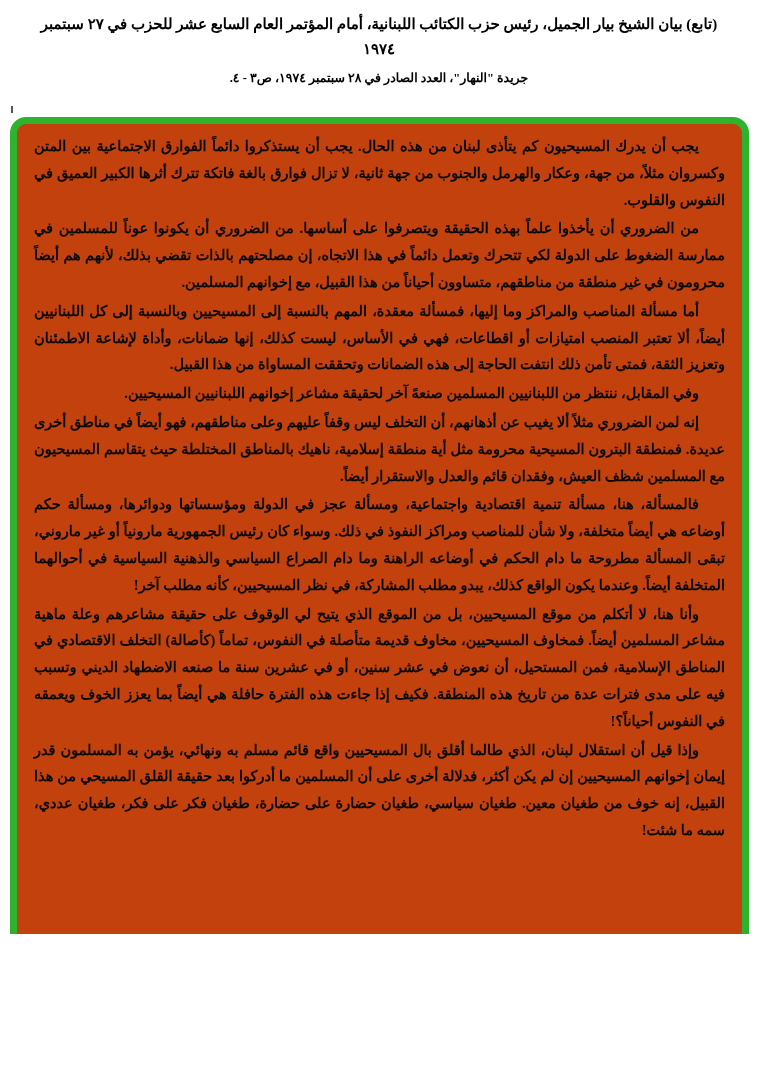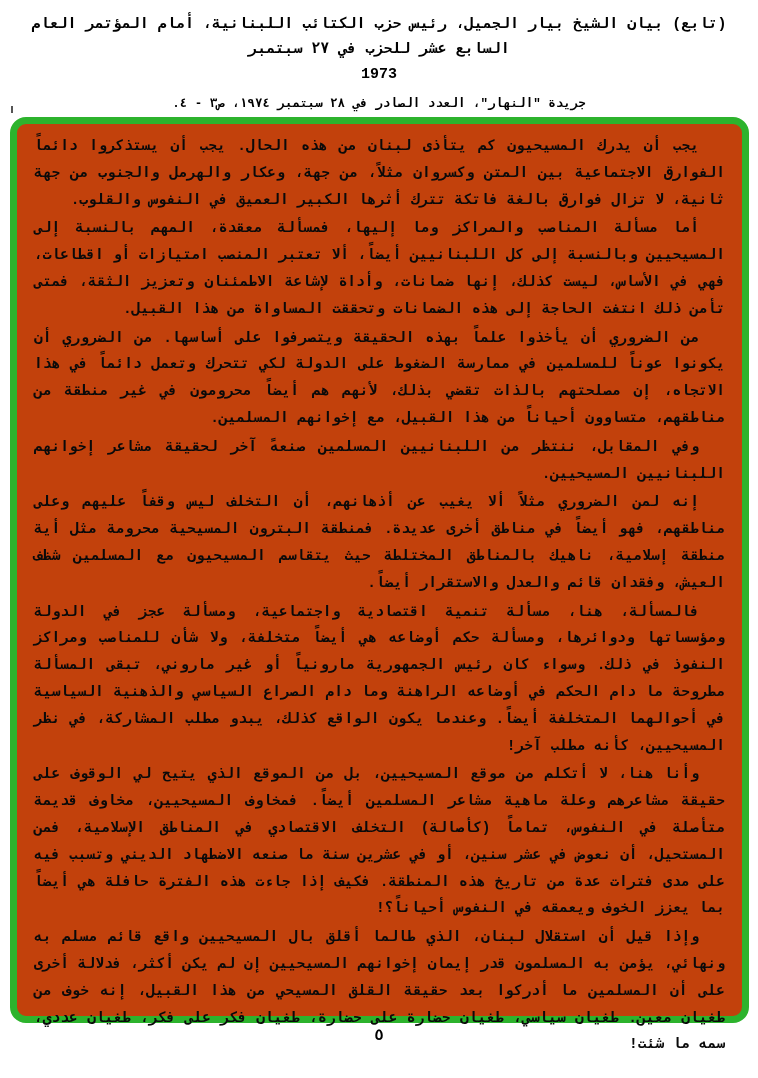--- a/index.html
+++ b/index.html
@@ -3,23 +3,23 @@
 <meta charset="utf-8">
 <style>
   html, body {
     margin: 0;
     padding: 0;
     background: #ffffff;
   }
   .page {
     position: relative;
     width: 758px;
-    height: 1078px;
+    height: 934px;
     background: #ffffff;
-    font-family: Liberation Mono, monospace;
+    font-family: Liberation Serif, serif;
     overflow: hidden;
   }
   .header {
     direction: rtl;
     text-align: center;
     padding: 12px 26px 0 26px;
     color: #000;
   }
   .header .title-line1 {
     font-size: 15px;
@@ -77,30 +77,30 @@
     color: #000;
   }
 </style>
 </head>
 <body>
 
 <div class="page">
 
   <div class="header">
     <div class="title-line1">(تابع) بيان الشيخ بيار الجميل، رئيس حزب الكتائب اللبنانية، أمام المؤتمر العام السابع عشر للحزب في ٢٧ سبتمبر</div>
-    <div class="title-line2">1973</div>
+    <div class="title-line2">١٩٧٤</div>
     <div class="source-line">جريدة "النهار"، العدد الصادر في ٢٨ سبتمبر ١٩٧٤، ص٣ - ٤.</div>
   </div>
 
   <div class="scan-artifact"></div>
 
   <div class="text-box" dir="rtl" style="border-color: rgb(45, 179, 45);">
     <p>يجب أن يدرك المسيحيون كم يتأذى لبنان من هذه الحال. يجب أن يستذكروا دائماً الفوارق الاجتماعية بين المتن وكسروان مثلاً، من جهة، وعكار والهرمل والجنوب من جهة ثانية، لا تزال فوارق بالغة فاتكة تترك أثرها الكبير العميق في النفوس والقلوب.</p>
+    <p>من الضروري أن يأخذوا علماً بهذه الحقيقة ويتصرفوا على أساسها. من الضروري أن يكونوا عوناً للمسلمين في ممارسة الضغوط على الدولة لكي تتحرك وتعمل دائماً في هذا الاتجاه، إن مصلحتهم بالذات تقضي بذلك، لأنهم هم أيضاً محرومون في غير منطقة من مناطقهم، متساوون أحياناً من هذا القبيل، مع إخوانهم المسلمين.</p>
     <p>أما مسألة المناصب والمراكز وما إليها، فمسألة معقدة، المهم بالنسبة إلى المسيحيين وبالنسبة إلى كل اللبنانيين أيضاً، ألا تعتبر المنصب امتيازات أو اقطاعات، فهي في الأساس، ليست كذلك، إنها ضمانات، وأداة لإشاعة الاطمئنان وتعزيز الثقة، فمتى تأمن ذلك انتفت الحاجة إلى هذه الضمانات وتحققت المساواة من هذا القبيل.</p>
-    <p>من الضروري أن يأخذوا علماً بهذه الحقيقة ويتصرفوا على أساسها. من الضروري أن يكونوا عوناً للمسلمين في ممارسة الضغوط على الدولة لكي تتحرك وتعمل دائماً في هذا الاتجاه، إن مصلحتهم بالذات تقضي بذلك، لأنهم هم أيضاً محرومون في غير منطقة من مناطقهم، متساوون أحياناً من هذا القبيل، مع إخوانهم المسلمين.</p>
     <p>وفي المقابل، ننتظر من اللبنانيين المسلمين صنعهً آخر لحقيقة مشاعر إخوانهم اللبنانيين المسيحيين.</p>
     <p>إنه لمن الضروري مثلاً ألا يغيب عن أذهانهم، أن التخلف ليس وقفاً عليهم وعلى مناطقهم، فهو أيضاً في مناطق أخرى عديدة. فمنطقة البترون المسيحية محرومة مثل أية منطقة إسلامية، ناهيك بالمناطق المختلطة حيث يتقاسم المسيحيون مع المسلمين شظف العيش، وفقدان قائم والعدل والاستقرار أيضاً.</p>
     <p>فالمسألة، هنا، مسألة تنمية اقتصادية واجتماعية، ومسألة عجز في الدولة ومؤسساتها ودوائرها، ومسألة حكم أوضاعه هي أيضاً متخلفة، ولا شأن للمناصب ومراكز النفوذ في ذلك. وسواء كان رئيس الجمهورية مارونياً أو غير ماروني، تبقى المسألة مطروحة ما دام الحكم في أوضاعه الراهنة وما دام الصراع السياسي والذهنية السياسية في أحوالهما المتخلفة أيضاً. وعندما يكون الواقع كذلك، يبدو مطلب المشاركة، في نظر المسيحيين، كأنه مطلب آخر!</p>
     <p>وأنا هنا، لا أتكلم من موقع المسيحيين، بل من الموقع الذي يتيح لي الوقوف على حقيقة مشاعرهم وعلة ماهية مشاعر المسلمين أيضاً. فمخاوف المسيحيين، مخاوف قديمة متأصلة في النفوس، تماماً (كأصالة) التخلف الاقتصادي في المناطق الإسلامية، فمن المستحيل، أن نعوض في عشر سنين، أو في عشرين سنة ما صنعه الاضطهاد الديني وتسبب فيه على مدى فترات عدة من تاريخ هذه المنطقة. فكيف إذا جاءت هذه الفترة حافلة هي أيضاً بما يعزز الخوف ويعمقه في النفوس أحياناً؟!</p>
     <p>وإذا قيل أن استقلال لبنان، الذي طالما أقلق بال المسيحيين واقع قائم مسلم به ونهائي، يؤمن به المسلمون قدر إيمان إخوانهم المسيحيين إن لم يكن أكثر، فدلالة أخرى على أن المسلمين ما أدركوا بعد حقيقة القلق المسيحي من هذا القبيل، إنه خوف من طغيان معين. طغيان سياسي، طغيان حضارة على حضارة، طغيان فكر على فكر، طغيان عددي، سمه ما شئت!</p>
 
   </div>
 
   <div class="page-number">٥</div>
 

